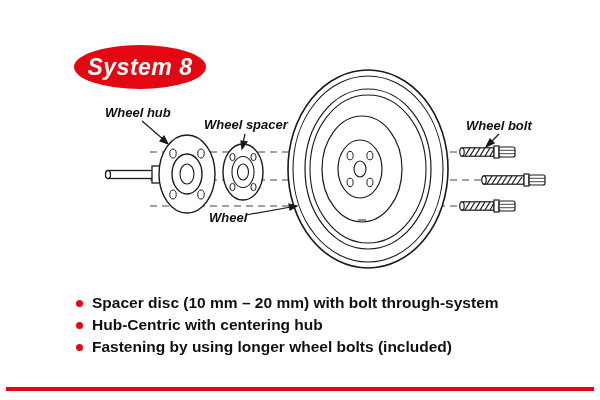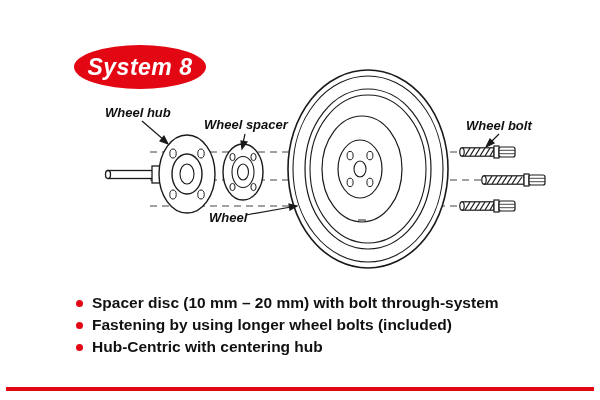--- a/index.html
+++ b/index.html
@@ -158,23 +158,23 @@
     <span>System 8</span>
   </div>
 
   <div class="bullets">
     <div class="row">
       <span class="dot"></span>
       <span class="txt">Spacer disc (10 mm – 20 mm) with bolt through-system</span>
     </div>
     <div class="row">
       <span class="dot"></span>
-      <span class="txt">Fastening by using longer wheel bolts (included)</span>
+      <span class="txt">Hub-Centric with centering hub</span>
     </div>
     <div class="row">
       <span class="dot"></span>
-      <span class="txt">Hub-Centric with centering hub</span>
+      <span class="txt">Fastening by using longer wheel bolts (included)</span>
     </div>
   </div>
 
   <div class="rule"></div>
 
 </div>
 
 </body></html>

